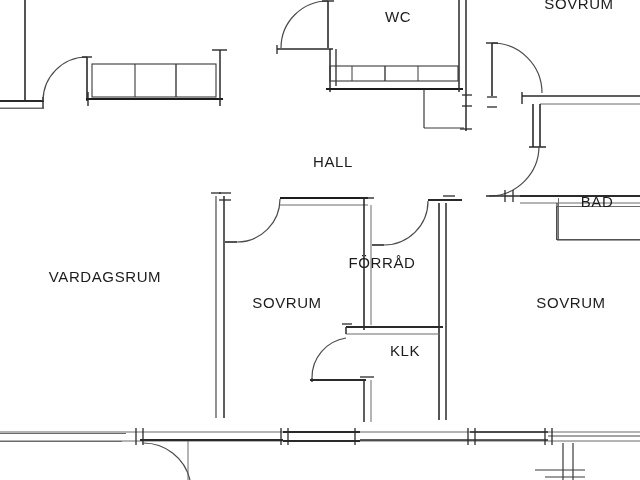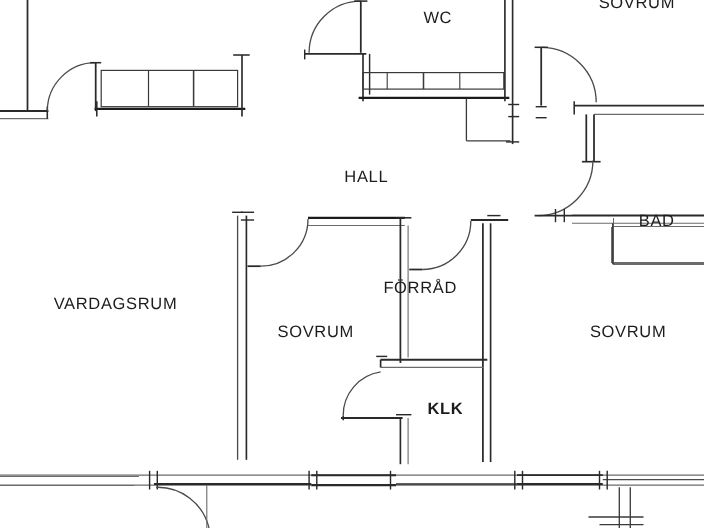--- a/index.html
+++ b/index.html
@@ -210,21 +210,21 @@
   <div class="room-label" style="left:105px; top:276px;text-align:right;">VARDAGSRUM</div>
 
   <div class="room-label" style="left:287px; top:302px;">SOVRUM</div>
 
   <div class="room-label" style="left:571px; top:302px;">SOVRUM</div>
 
   <div class="room-label" style="left:579px; top:3px;">SOVRUM</div>
 
   <div class="room-label" style="left:382px; top:262px;">FÖRRÅD</div>
 
-  <div class="room-label" style="left:405px; top:372px;font-weight:bold;">KLK</div>
+  <div class="room-label" style="left:405px; top:350px;">KLK</div>
 
   <div class="room-label" style="left:333px; top:133px;margin-top:28px;">HALL</div>
 
   <div class="room-label" style="left:398px; top:16px;">WC</div>
 
   <div class="room-label" style="left:597px; top:153px;margin-top:48px;">BAD</div>
 
 </div>
 
 </body></html>

